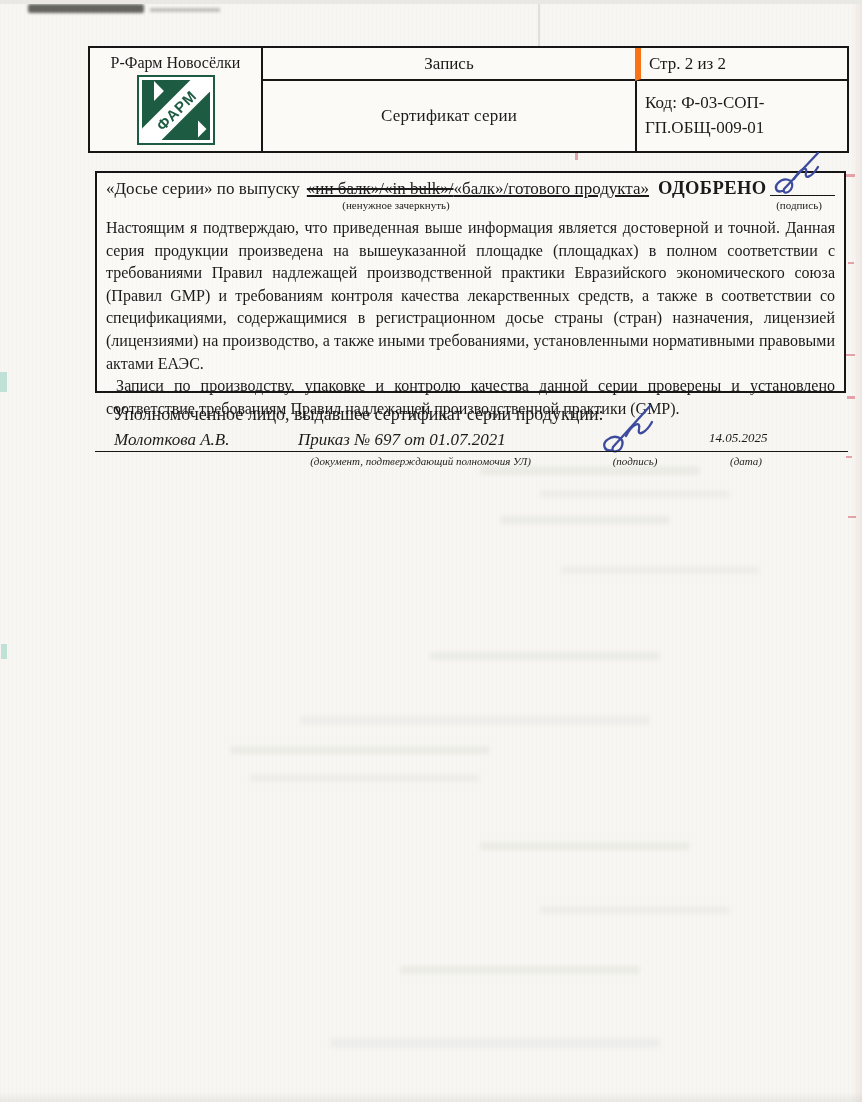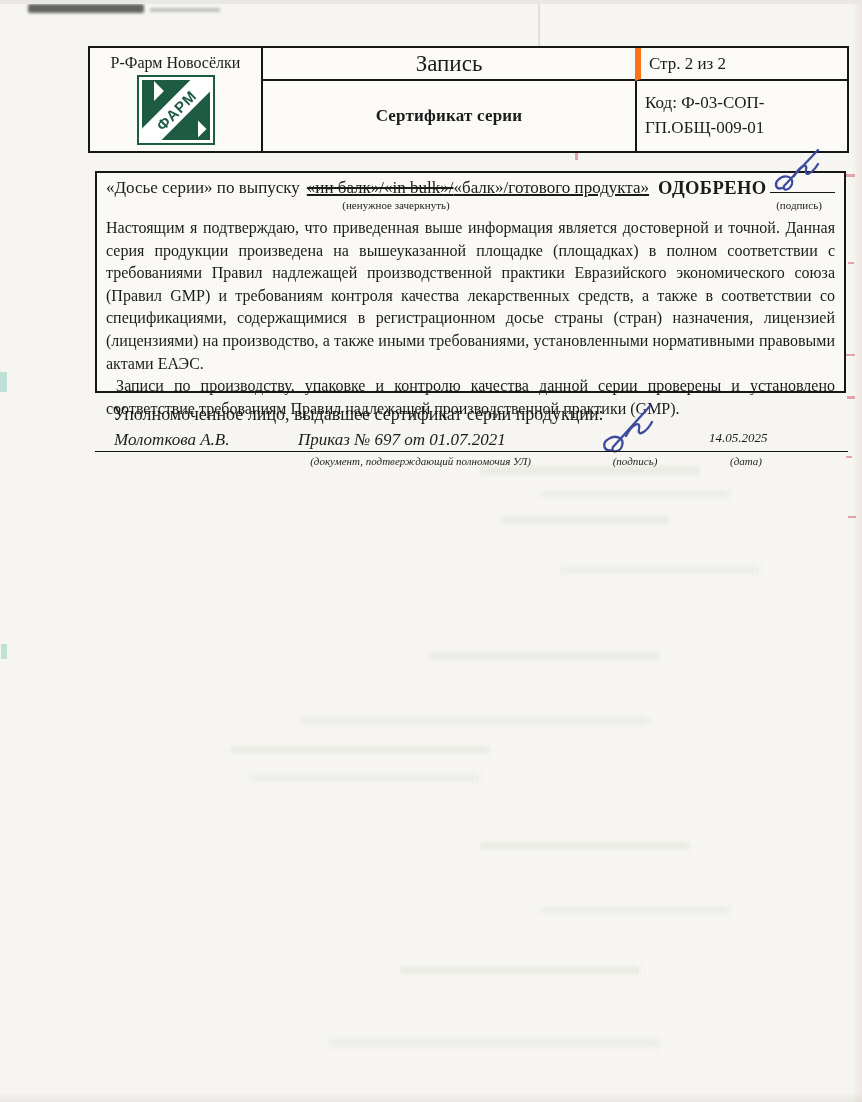--- a/index.html
+++ b/index.html
@@ -22,29 +22,29 @@
     background:#fbfaf7;
   }
   .cell{padding:2px 8px;}
   .cell-company{
     grid-column:1;grid-row:1/3;border-right:2px solid #161616;
     display:flex;flex-direction:column;align-items:center;
   }
   .company-name{font-size:16px;margin-top:4px;white-space:nowrap;}
   .cell-zapis{
     grid-column:2;grid-row:1;border-bottom:2px solid #161616;
-    display:flex;align-items:center;justify-content:center;font-size:23px;
+    display:flex;align-items:center;justify-content:center;font-size:17px;
   }
   .cell-page{
     grid-column:3;grid-row:1;border-left:6px solid #f97316;border-bottom:2px solid #161616;
     display:flex;align-items:center;font-size:17px;
   }
   .cell-title{
     grid-column:2;grid-row:2;display:flex;align-items:center;justify-content:center;
-    font-size:17px;font-weight:bold;letter-spacing:.2px;
+    font-size:17px;font-weight:normal;letter-spacing:.2px;
   }
   .cell-code{
     grid-column:3;grid-row:2;border-left:2px solid #161616;
     display:flex;align-items:center;font-size:17px;line-height:1.45;
   }
 
   
   .logo{
     width:78px;height:70px;margin-top:3px;background:#fff;
     border:2px solid var(--logo-green,#1e5b43);padding:3px;box-sizing:border-box;
@@ -66,21 +66,21 @@
   .logo-tri-a{left:5px;top:4px;border-width:0 0 14px 14px;border-color:transparent transparent transparent #fff;
     border-width:14px 0 0 14px;border-color:#fff transparent transparent transparent;transform:rotate(45deg);}
   .logo-tri-b{right:6px;bottom:5px;border-width:0 12px 12px 0;border-color:transparent #fff transparent transparent;transform:rotate(45deg);}
 
   
   .approval-box{
     position:absolute;left:95px;top:167px;width:751px;height:222px;
     border:2px solid #161616;box-sizing:border-box;padding:5px 9px 0 9px;
     background:rgba(255,255,255,0.35);
   }
-  .approve-line{display:flex;align-items:flex-start;font-size:17px;white-space:nowrap;}
+  .approve-line{display:flex;align-items:center;font-size:17px;white-space:nowrap;}
   .approve-prefix{margin-right:7px;}
   .struck{text-decoration:underline line-through;text-decoration-thickness:1.5px;}
   .kept{text-decoration:underline;text-decoration-thickness:1.5px;}
   .approved-label{font-weight:bold;font-size:18.5px;margin-left:9px;letter-spacing:.4px;}
   .sig-slot{position:relative;width:82px;margin-left:4px;border-bottom:1.6px solid #161616;height:14px;}
   .sig-slot svg{position:absolute;left:2px;top:-32px;}
   .note-row{position:relative;height:15px;font-size:11px;color:#222;}
   .cross-note{position:absolute;left:170px;width:240px;text-align:center;}
   .sign-note-1{position:absolute;left:648px;width:90px;text-align:center;}
   .box-paragraph{

